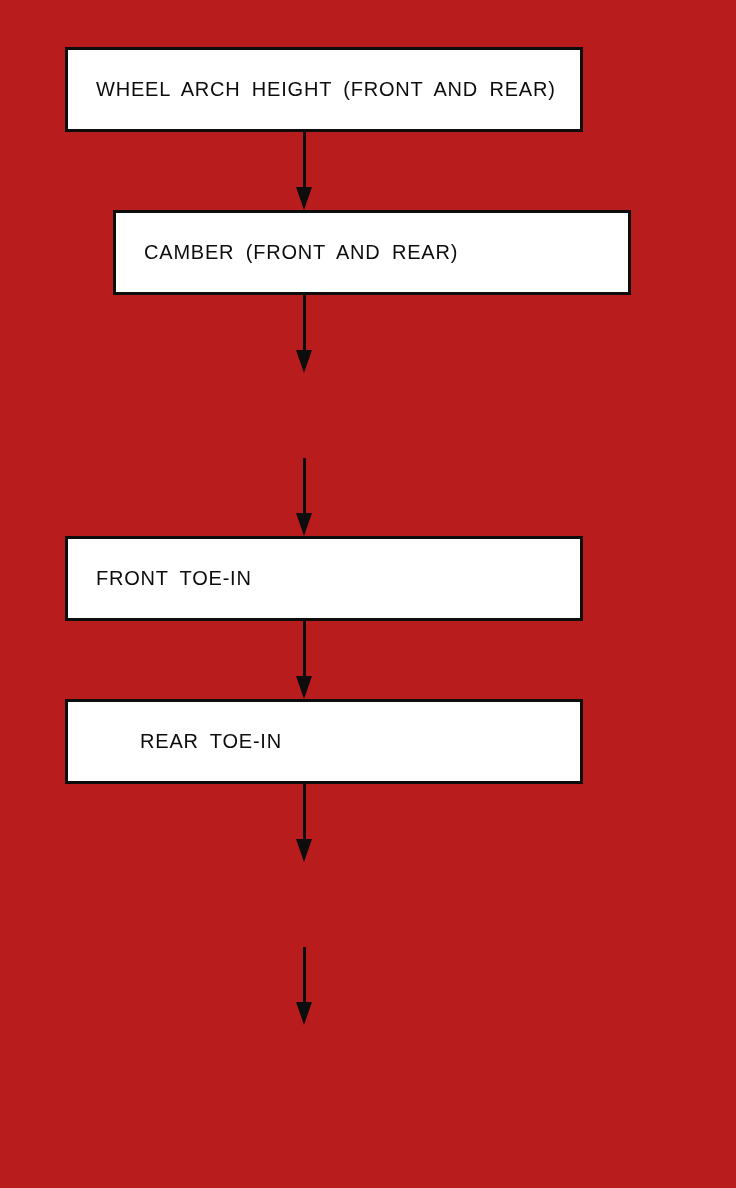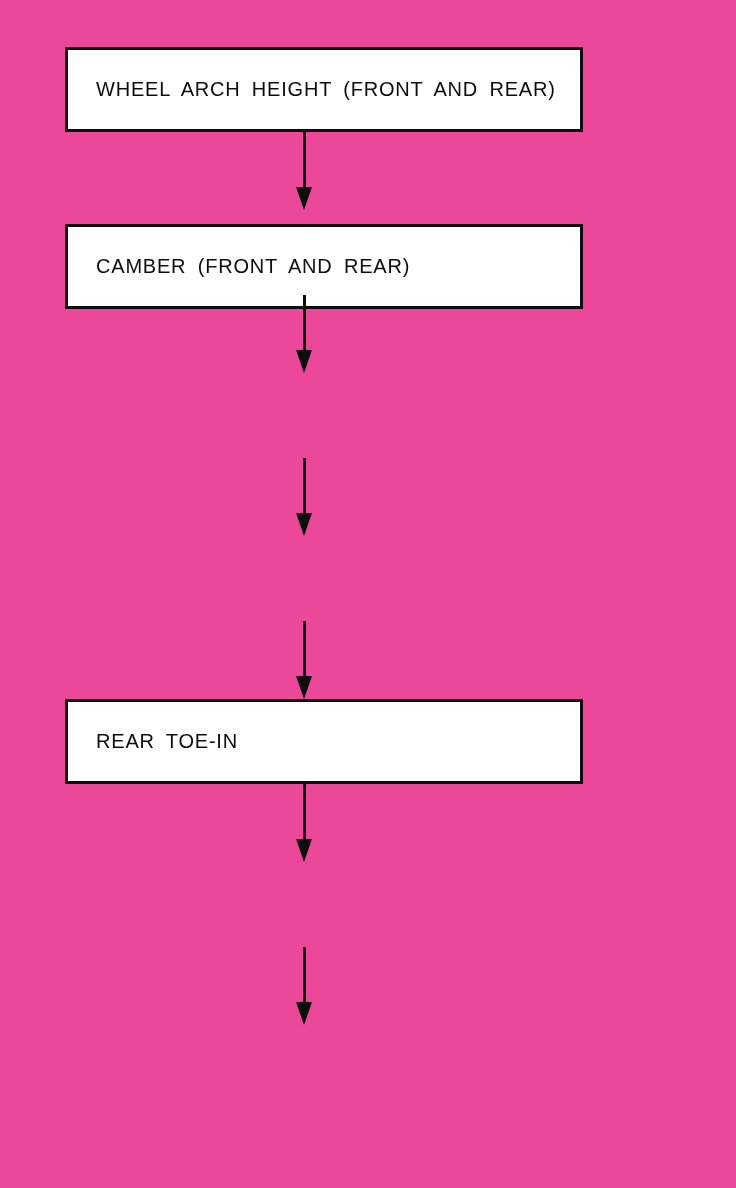--- a/index.html
+++ b/index.html
@@ -4,21 +4,21 @@
 <style>
   html, body {
     margin: 0;
     padding: 0;
     background: #ffffff;
   }
   .page {
     position: relative;
     width: 736px;
     height: 1188px;
-    background: #ec4899;
+    background: #b91c1c;
     font-family: "Liberation Sans", "DejaVu Sans", sans-serif;
     overflow: hidden;
     text-decoration: underline;
   }
   .node {
     position: absolute;
     left: 65px;
     width: 518px;
     height: 85px;
     box-sizing: border-box;
@@ -52,24 +52,24 @@
   }
   .arrow-head {
     width: 0;
     height: 0;
     border-left: 8px solid transparent;
     border-right: 8px solid transparent;
     border-top: 23px solid #0d0d0d;
   }
   
   .n0 { top: 47px; }  .a0 { top: 132px; }
-  .n1 { top: 224px; } .a1 { top: 295px; }
+  .n1 { top: 210px; margin-left: 48px; } .a1 { top: 295px; }
   .n2 { top: 373px; } .a2 { top: 458px; }
   .n3 { top: 536px; } .a3 { top: 621px; }
-  .n4 { top: 699px; } .a4 { top: 784px; }
+  .n4 { top: 699px; padding-left: 44px; } .a4 { top: 784px; }
   .n5 { top: 862px; } .a5 { top: 947px; }
   .n6 { top: 1025px; }
 </style>
 </head>
 <body>
 
 <div class="page">
 
   <div class="node n0">
     <span class="node-label">WHEEL ARCH HEIGHT (FRONT AND REAR)</span>
@@ -85,20 +85,23 @@
   <div class="arrow a1">
     <div class="arrow-line"></div>
     <div class="arrow-head"></div>
   </div>
 
   <div class="arrow a2">
     <div class="arrow-line"></div>
     <div class="arrow-head"></div>
   </div>
 
+  <div class="node n3">
+    <span class="node-label">FRONT TOE-IN</span>
+  </div>
   <div class="arrow a3">
     <div class="arrow-line"></div>
     <div class="arrow-head"></div>
   </div>
 
   <div class="node n4">
     <span class="node-label">REAR TOE-IN</span>
   </div>
   <div class="arrow a4">
     <div class="arrow-line"></div>

